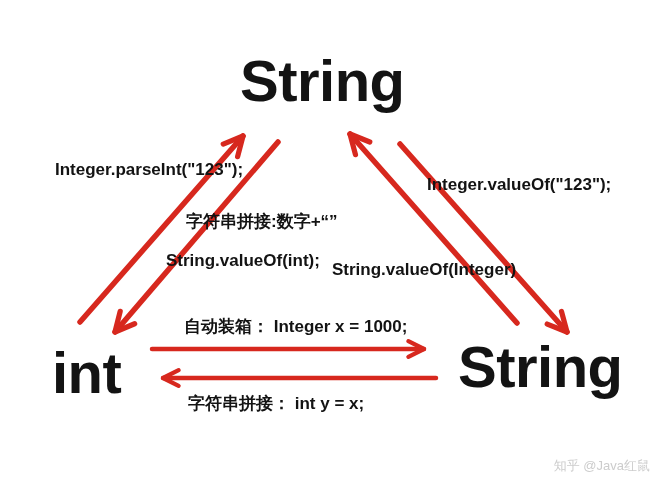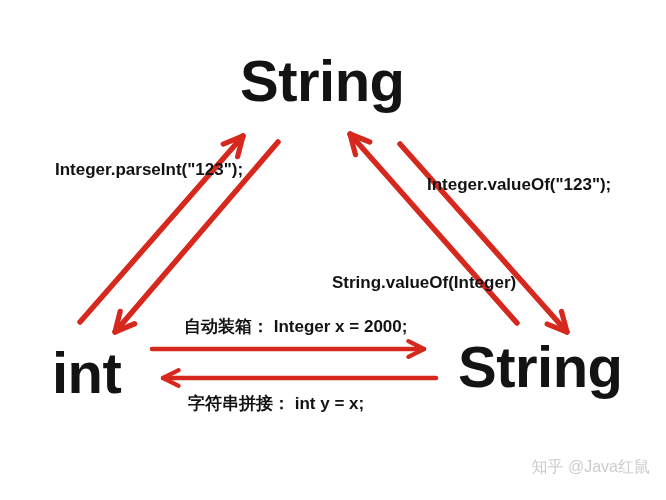--- a/index.html
+++ b/index.html
@@ -49,28 +49,28 @@
     color:var(--ink);
     font-weight:700;
     font-size:17px;
     line-height:22px;
     white-space:nowrap;
   }
   .lbl-parse{left:55px;top:159px;}
   .lbl-concat{left:186px;top:211px;}
   .lbl-svoint{left:166px;top:250px;}
   .lbl-ivalueof{left:427px;top:174px;}
-  .lbl-svointeger{left:332px;top:272px;}
+  .lbl-svointeger{left:332px;top:259px;}
   .lbl-autobox{left:184px;top:316px;}
   .lbl-unbox{left:188px;top:393px;}
   .watermark{
     position:absolute;
     right:16px;top:457px;
     color:var(--watermark);
-    font-size:16px;
+    font-size:13px;
     font-weight:400;
     white-space:nowrap;
   }
 </style>
 </head>
 <body>
 
 <div class="canvas">
 
   <svg class="arrows" viewBox="0 0 666 500" xmlns="http://www.w3.org/2000/svg" aria-hidden="true">
@@ -85,20 +85,22 @@
     <line class="arrow-line" x1="400" y1="144" x2="567" y2="332" stroke-width="5.5" marker-end="url(#ah)"></line>
     <line class="arrow-line" x1="152" y1="349" x2="424" y2="349" stroke-width="4.5" marker-end="url(#ah)"></line>
     <line class="arrow-line" x1="436" y1="378" x2="163" y2="378" stroke-width="4.5" marker-end="url(#ah)"></line>
   </svg>
 
   <div class="node node-int">int</div>
   <div class="node node-string">String</div>
   <div class="node node-integer">String</div>
 
   <div class="lbl lbl-parse">Integer.parseInt("123");</div>
+  <div class="lbl lbl-concat">字符串拼接:数字+“”</div>
+  <div class="lbl lbl-svoint">String.valueOf(int);</div>
   <div class="lbl lbl-ivalueof">Integer.valueOf("123");</div>
   <div class="lbl lbl-svointeger">String.valueOf(Integer)</div>
-  <div class="lbl lbl-autobox">自动装箱： Integer x = 2000;</div>
+  <div class="lbl lbl-autobox">自动装箱： Integer x = 1000;</div>
   <div class="lbl lbl-unbox">字符串拼接： int y = x;</div>
 
   <div class="watermark">知乎 @Java红鼠</div>
 
 </div>
 
 </body></html>

